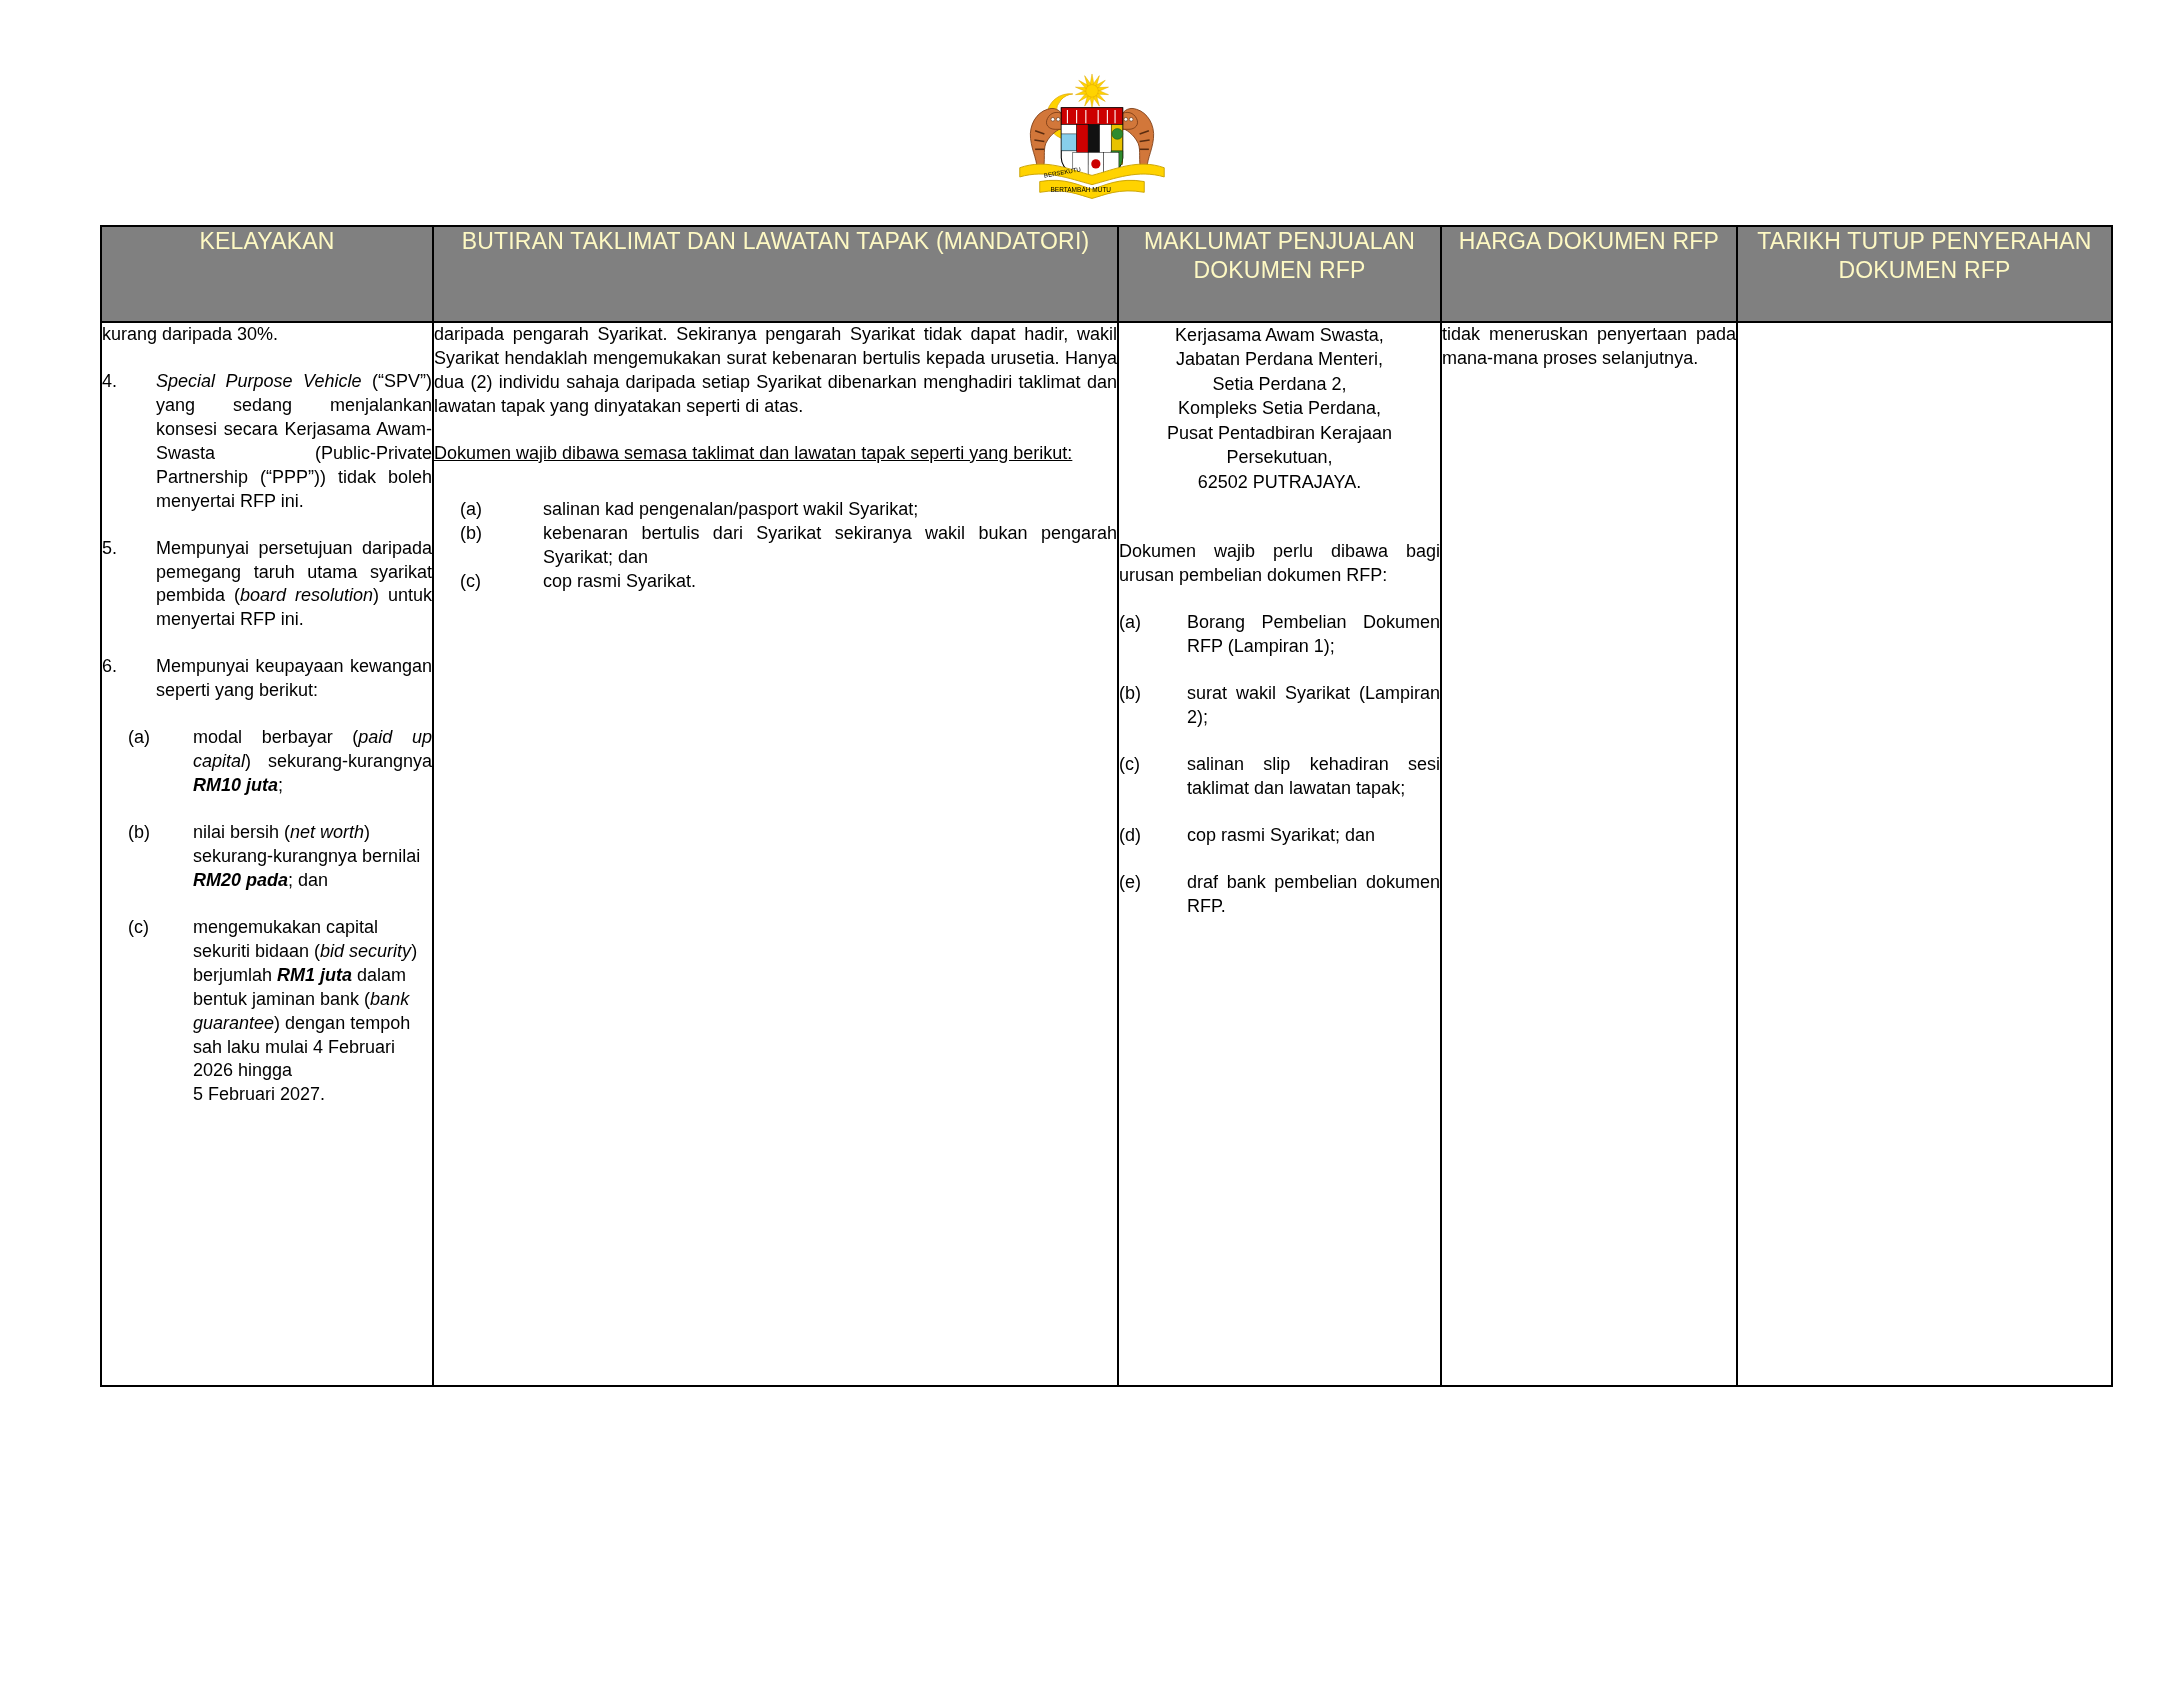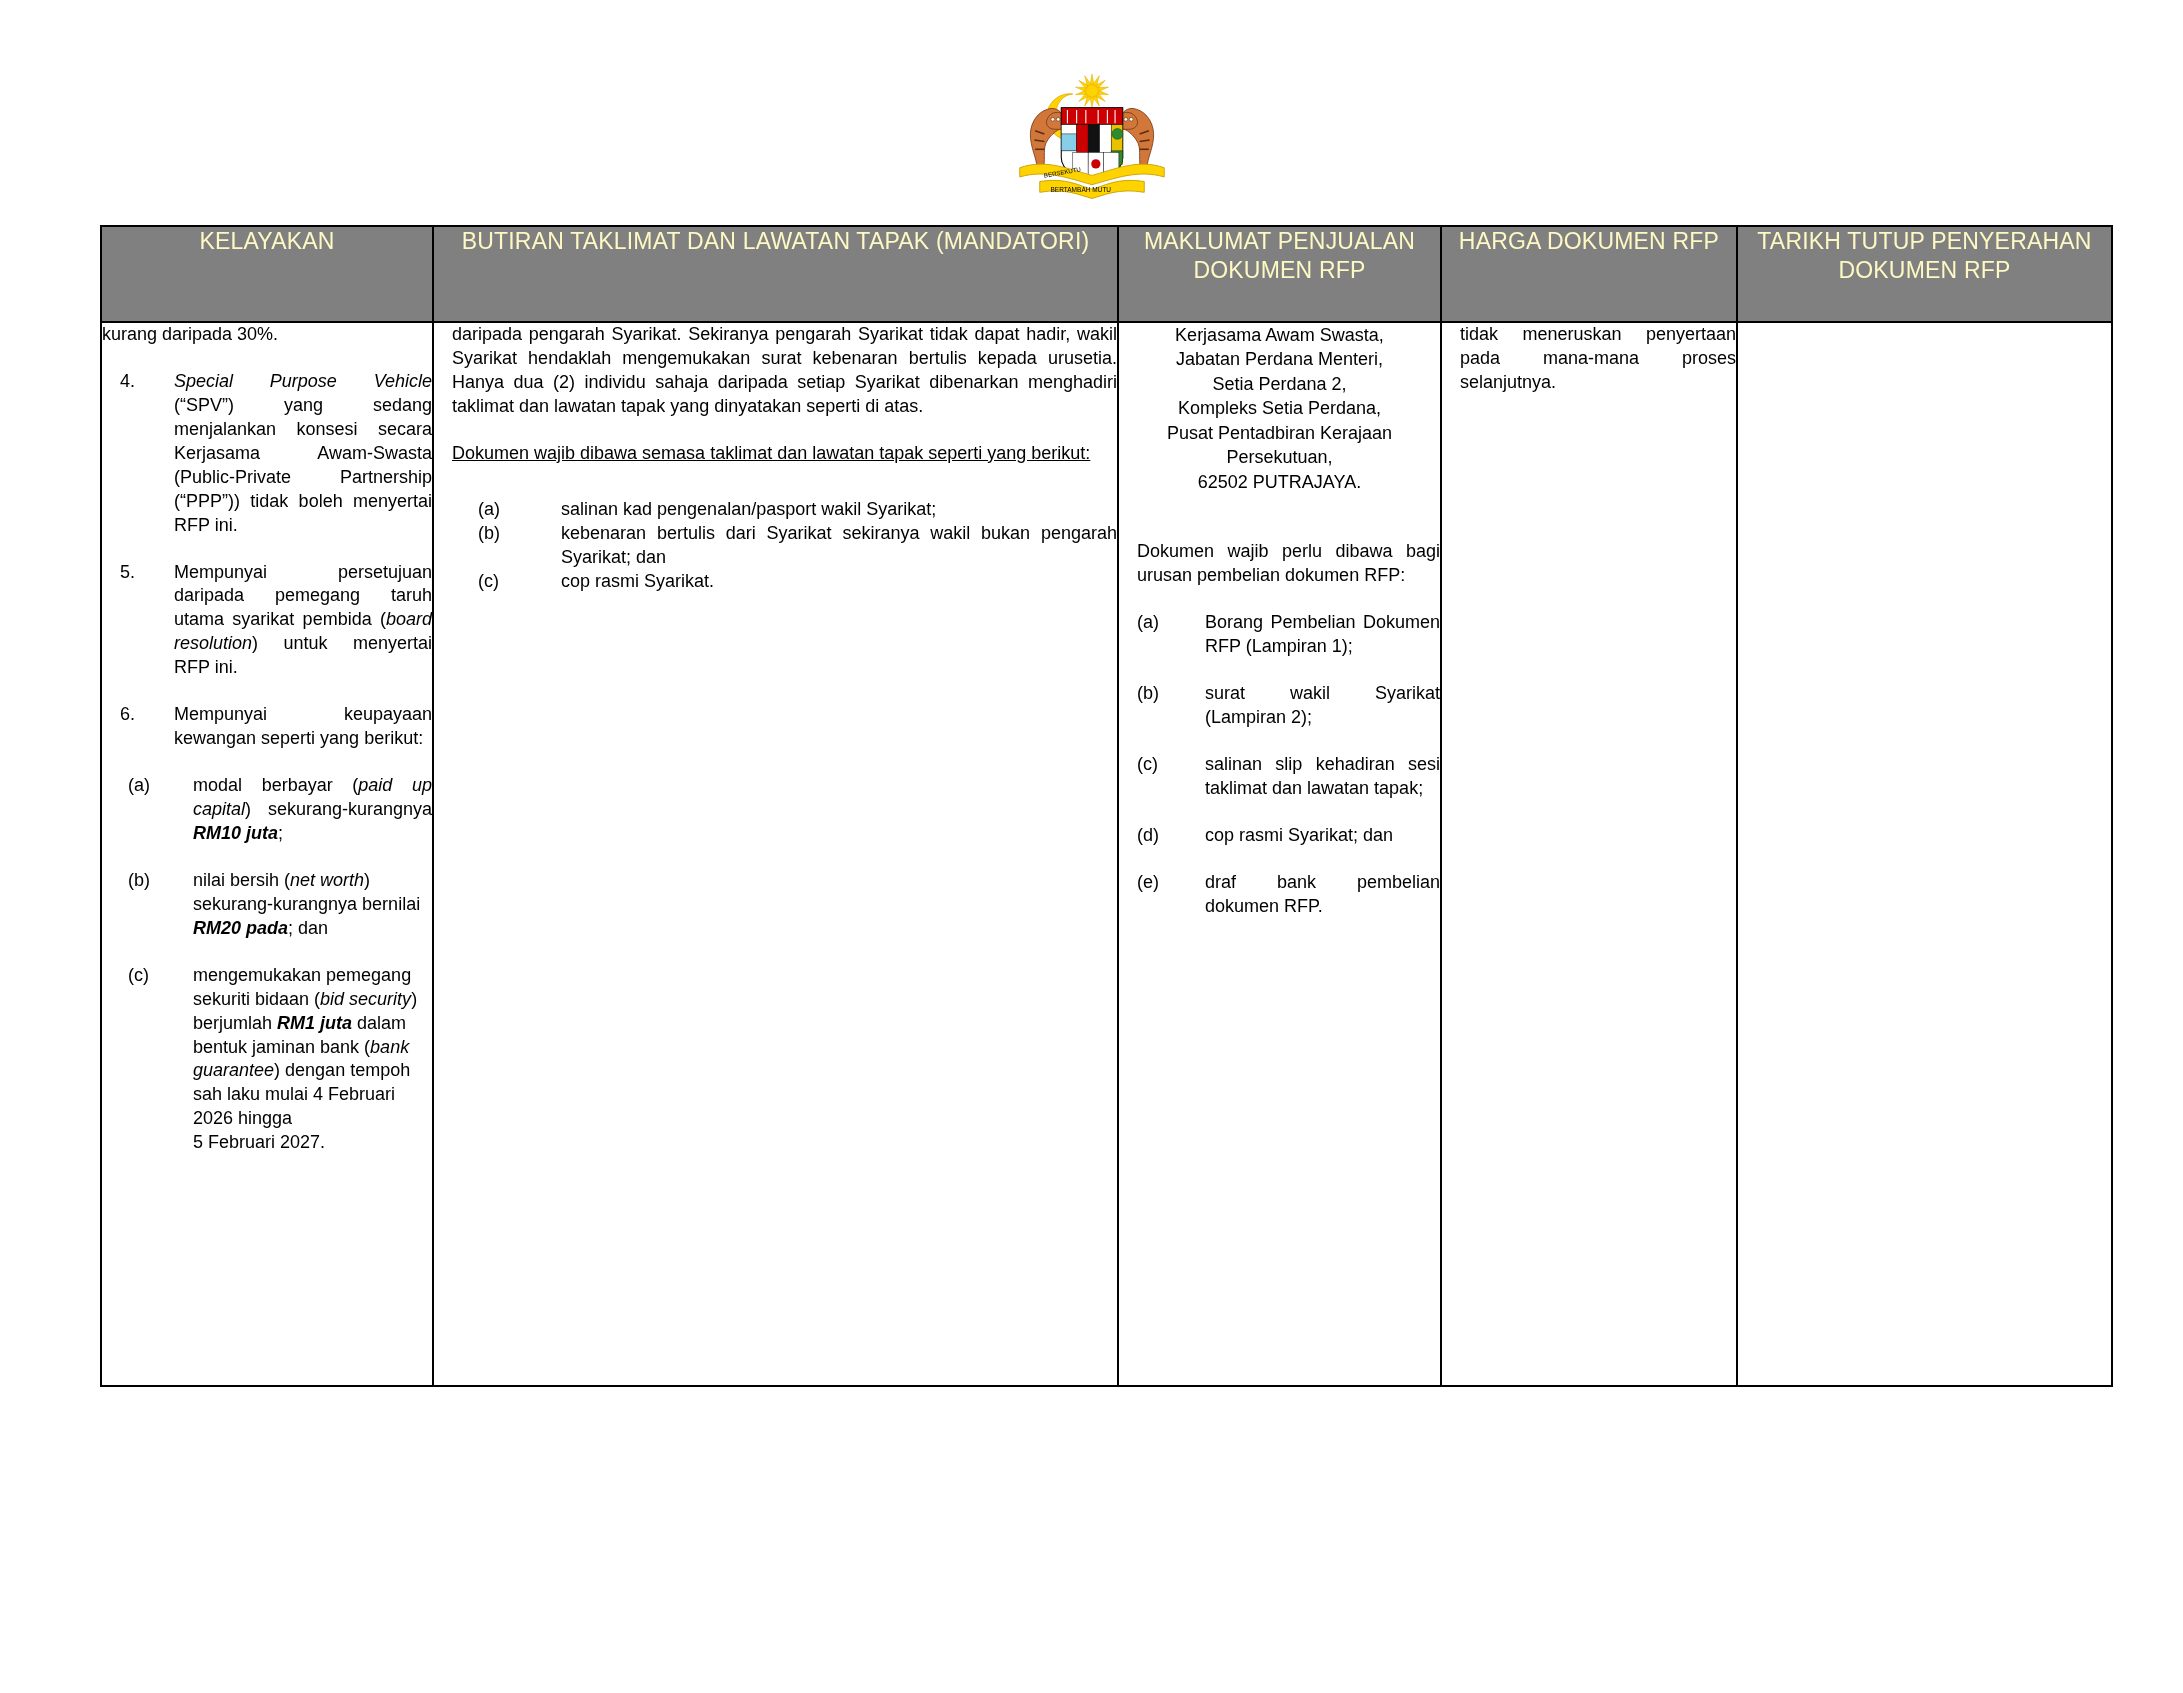--- a/index.html
+++ b/index.html
@@ -66,21 +66,21 @@
   }
 
   
   col.c1 { width: 332px; }
   col.c2 { width: 685px; }
   col.c3 { width: 323px; }
   col.c4 { width: 296px; }
   col.c5 { width: 375px; }
 
   
-  .just { text-align: justify; text-align-last: left; padding-left: 18px; }
+  .just { text-align: justify; text-align-last: left; }
   .ctr  { text-align: center; }
   em { font-style: italic; }
   b  { font-weight: bold; font-style: italic; }
   u.hd { text-decoration: underline; }
 
   .p { margin: 0 0 0 0; }
   .gap { height: 23px; }
   .gap-sm { height: 14px; }
   .gap-lg { height: 32px; }
 
@@ -271,21 +271,21 @@
 
           <div class="lrow c1sub" style="padding-left:26px">
             <span class="lmark">(b)</span>
             <span class="lbody"><span>nilai bersih (</span><em>net worth</em><span>) sekurang-kurangnya bernilai </span><b>RM20 pada</b><span>; dan</span></span>
           </div>
 
           <div class="gap"></div>
 
           <div class="lrow c1sub" style="padding-left:26px">
             <span class="lmark">(c)</span>
-            <span class="lbody"><span>mengemukakan pemegang sekuriti bidaan (</span><em>bid security</em><span>) berjumlah </span><b>RM1 juta</b><span> dalam bentuk jaminan bank (</span><em>bank guarantee</em><span>) dengan tempoh sah laku mulai 4 Februari 2026 hingga</span><br><span>5 Februari 2027.</span></span>
+            <span class="lbody"><span>mengemukakan capital sekuriti bidaan (</span><em>bid security</em><span>) berjumlah </span><b>RM1 juta</b><span> dalam bentuk jaminan bank (</span><em>bank guarantee</em><span>) dengan tempoh sah laku mulai 4 Februari 2026 hingga</span><br><span>5 Februari 2027.</span></span>
           </div>
         </td>
 
         <td class="cell-c2">
           <div class="p just">daripada pengarah Syarikat. Sekiranya pengarah Syarikat tidak dapat hadir, wakil Syarikat hendaklah mengemukakan surat kebenaran bertulis kepada urusetia. Hanya dua (2) individu sahaja daripada setiap Syarikat dibenarkan menghadiri taklimat dan lawatan tapak yang dinyatakan seperti di atas.</div>
 
           <div class="gap"></div>
 
           <div class="p just">
             <u class="hd">Dokumen wajib dibawa semasa taklimat dan lawatan tapak seperti yang berikut:</u>

